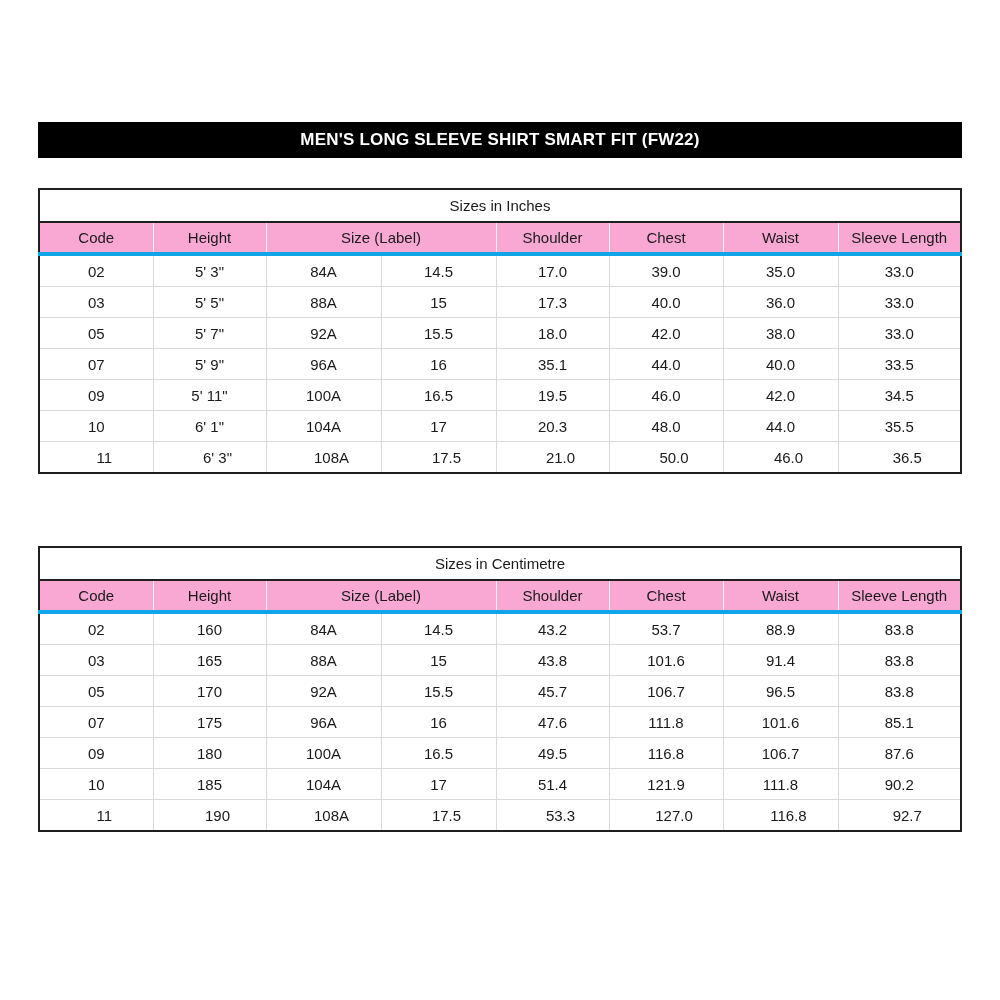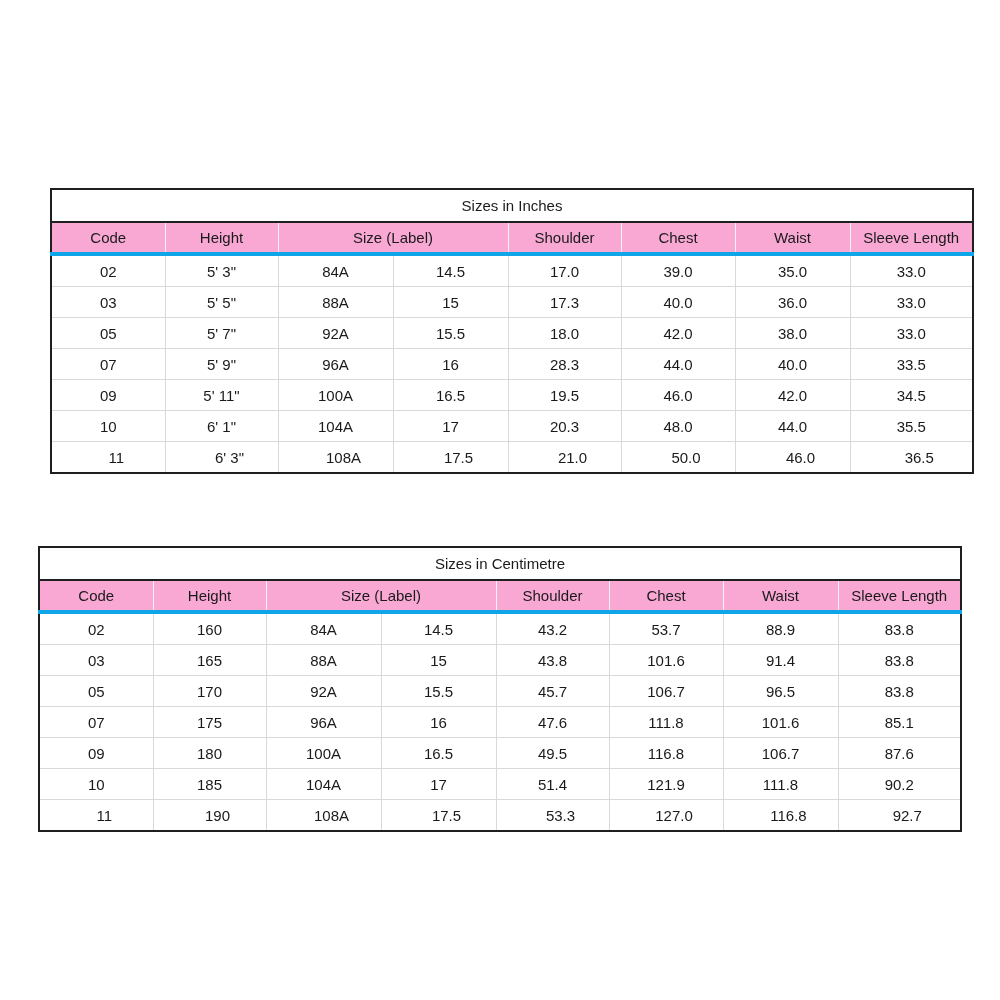--- a/index.html
+++ b/index.html
@@ -33,21 +33,21 @@
   .size-table {
     position: absolute;
     left: 38px;
     width: 924px;
     border-collapse: collapse;
     table-layout: fixed;
     background: #ffffff;
     border: 2px solid #1f1f1f;
     color: #1a1a1a;
   }
-  .size-table.inches { top: 188px; margin-left: 12px; }
+  .size-table.inches { top: 188px; }
   .size-table.cm     { top: 546px; }
   .size-table td, .size-table th {
     padding: 0;
     text-align: center;
     vertical-align: middle;
     font-size: 15px;
     overflow: hidden;
     white-space: nowrap;
   }
   tr.caption-row td {
@@ -69,20 +69,23 @@
   }
   tbody.data-body tr:last-child td { border-bottom: none; padding-left: 16px; }
   tbody.data-body td:first-child { border-left: none; }
   tbody.data-body td:last-child { border-right: none; }
 </style>
 </head>
 <body>
 
 <div class="page">
 
+  <div class="title-bar">
+    <span>MEN'S LONG SLEEVE SHIRT SMART FIT (FW22)</span>
+  </div>
 
   <table class="size-table inches">
     <colgroup>
       <col style="width:114px">
         <col style="width:113px">
         <col style="width:115px">
         <col style="width:115px">
       <col style="width:113px">
         <col style="width:114px">
         <col style="width:115px">
@@ -131,21 +134,21 @@
           <td>18.0</td>
           <td>42.0</td>
           <td>38.0</td>
           <td>33.0</td>
         </tr>
         <tr>
           <td>07</td>
           <td>5' 9"</td>
           <td>96A</td>
           <td>16</td>
-          <td>28.3</td>
+          <td>35.1</td>
           <td>44.0</td>
           <td>40.0</td>
           <td>33.5</td>
         </tr>
         <tr>
           <td>09</td>
           <td>5' 11"</td>
           <td>100A</td>
           <td>16.5</td>
           <td>19.5</td>

